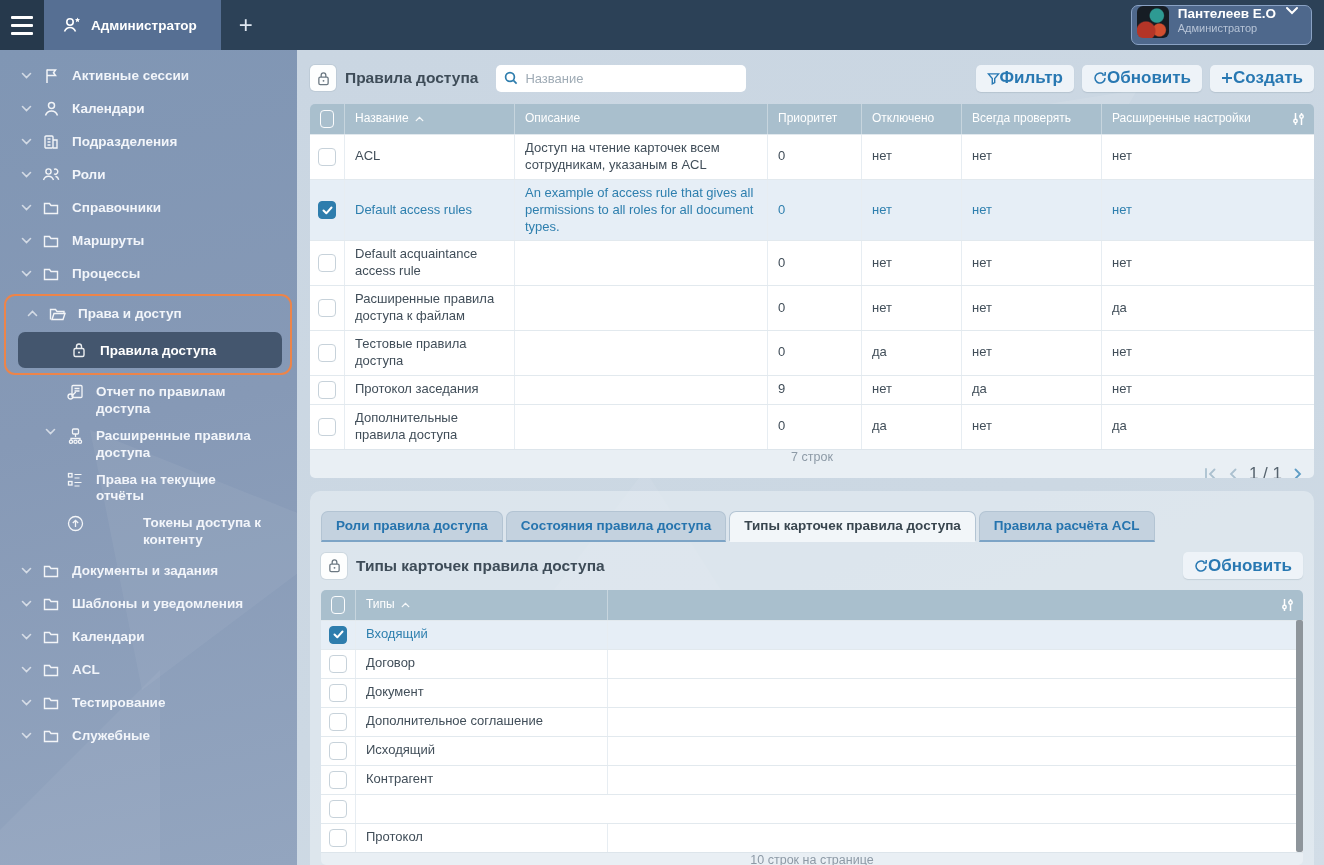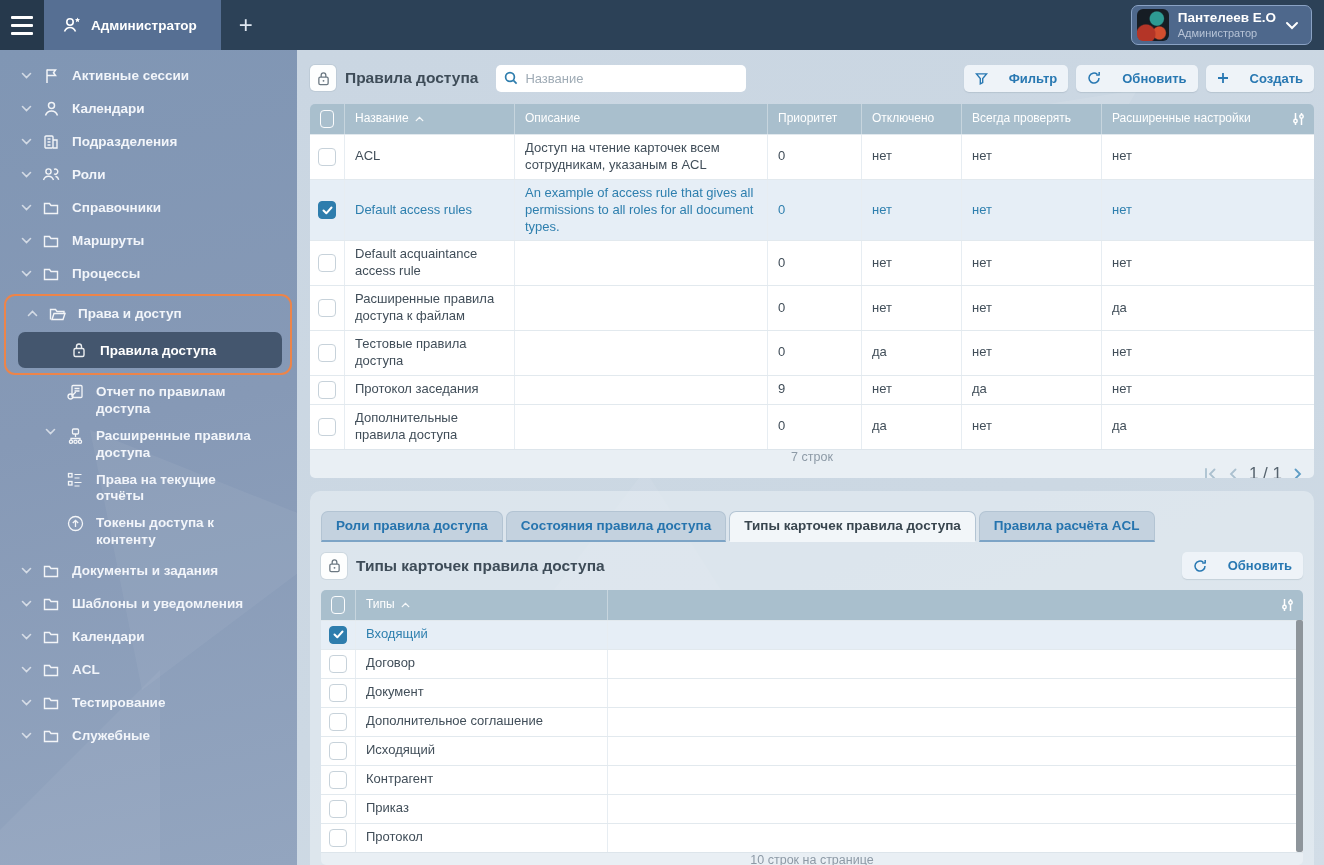--- a/index.html
+++ b/index.html
@@ -6,21 +6,21 @@
   html,body { width:1324px; height:865px; overflow:hidden; }
   body { font-family:"Liberation Sans","DejaVu Sans",sans-serif; display:flex; flex-direction:column; background:#ccd8e3; }
 
   
   .topbar { height:50px; background:#2c4157; display:flex; align-items:center; flex:0 0 50px; }
   .burger { width:44px; height:50px; background:#26394c; display:flex; flex-direction:column; justify-content:center; align-items:center; gap:5px; cursor:pointer; }
   .burger span { display:block; width:22px; height:3px; background:#fff; border-radius:1px; }
   .top-tab { height:50px; background:#566f93; display:flex; align-items:center; gap:9px; padding:0 24px 0 18px; color:#fff; font-size:13.5px; font-weight:bold; }
   .plus-tab { color:#dfe7f1; font-size:24px; font-weight:300; padding:0 18px; cursor:pointer; }
   .top-spacer { flex:1; }
-  .user-badge { display:flex; align-items:center; gap:9px; background:#4e688c; border:1px solid #8aa2c4; border-radius:7px; height:40px; margin-right:12px; padding:0 12px 0 5px; cursor:pointer; }
+  .user-badge { display:flex; gap:9px; background:#4e688c; border:1px solid #8aa2c4; border-radius:7px; height:40px; margin-right:12px; padding:0 12px 0 5px; cursor:pointer; }
   .avatar { width:32px; height:32px; border-radius:6px; background:
       radial-gradient(circle at 28% 78%, #b43527 0 26%, transparent 30%),
       radial-gradient(circle at 62% 30%, #2e9a93 0 22%, transparent 26%),
       radial-gradient(circle at 70% 75%, #d24e2f 0 18%, transparent 22%),
       #161d24; }
   .user-meta { display:flex; flex-direction:column; line-height:1.2; }
   .user-name { color:#fff; font-size:13.5px; font-weight:bold; }
   .user-role { color:#b6c3d6; font-size:11px; }
 
   
@@ -44,21 +44,21 @@
   .deco.m1 { width:420px; height:330px; left:420px; top:40px; clip-path:polygon(0 20%,100% 0,55% 100%); background:rgba(255,255,255,0.09); }
   .deco.m2 { width:380px; height:300px; left:120px; top:420px; clip-path:polygon(0 100%,60% 0,100% 80%); background:rgba(255,255,255,0.07); }
 
   .panel-head { display:flex; align-items:center; height:36px; margin-bottom:8px; position:relative; z-index:2; }
   .lock-chip { width:26px; height:26px; background:#fdfefe; border-radius:5px; display:flex; align-items:center; justify-content:center; margin-right:9px; box-shadow:0 0 0 1px rgba(120,140,155,.15); }
   .panel-title { font-size:15.5px; font-weight:bold; color:#3e4c58; margin-right:18px; }
   .search-box { display:flex; align-items:center; width:250px; height:27px; background:#fff; border-radius:5px; padding:0 8px; gap:7px; }
   .search-box input { border:none; outline:none; flex:1; font-size:13px; color:#45525d; font-family:inherit; background:transparent; }
   .search-box input::placeholder { color:#9fabb5; }
   .head-actions { margin-left:auto; display:flex; gap:8px; }
-  .btn { display:flex; align-items:center; gap:21px; height:27px; padding:0 11px; background:#eef3f8; border:none; border-radius:5px; color:#2878b2; font-size:13px; font-weight:bold; font-family:inherit; cursor:pointer; box-shadow:0 1px 1px rgba(90,110,130,.18); }
+  .btn { display:flex; align-items:center; gap:0; height:27px; padding:0 11px; background:#eef3f8; border:none; border-radius:5px; color:#2878b2; font-size:17px; font-weight:bold; font-family:inherit; cursor:pointer; box-shadow:0 1px 1px rgba(90,110,130,.18); }
 
   
   .tbl { position:relative; z-index:2; border-radius:5px; overflow:hidden; }
   .t-head { display:flex; background:#a9bfcd; color:#fff; font-size:12px; align-items:stretch; }
   .t-head .cell { display:flex; align-items:center; padding:0 10px; min-height:30px; border-right:1px solid rgba(255,255,255,.35); gap:6px; }
   .t-row { display:flex; background:#fff; border-top:1px solid #e2e9ee; font-size:13px; color:#414e59; }
   .t-row.sel { background:#e6eef6; color:#2e7fae; }
   .t-row.sel .cell { color:#2e7fae; }
   .cell { padding:5px 10px; border-right:1px solid #e7edf2; display:flex; align-items:center; line-height:1.3; }
   .c-check { width:35px; flex:0 0 35px; justify-content:center; padding:5px 0; }
@@ -299,21 +299,21 @@
       <span class="sico">
           <svg width="16" height="15" viewBox="0 0 16 15" fill="none" stroke="#fff" stroke-width="1.3">
             <rect x="1.5" y="1.5" width="3.5" height="3.5"></rect>
             <rect x="1.5" y="9.5" width="3.5" height="3.5"></rect>
             <path d="M7.5 2.5h7M7.5 6h5M7.5 10.5h7M7.5 14h5" stroke-width="1.2"></path>
           </svg>
         </span>
       <span class="lbl">Права на текущие отчёты</span>
     </div>
 
-    <div class="side-child" style="padding-left:62px;">
+    <div class="side-child" style="padding-left:62px;gap:47px;">
       <span class="sico">
           <svg width="17" height="17" viewBox="0 0 17 17" fill="none" stroke="#fff" stroke-width="1.3">
             <circle cx="8.5" cy="8.5" r="7"></circle>
             <path d="M8.5 12V5.5M5.8 8l2.7-2.7L11.2 8"></path>
           </svg>
         </span>
       <span class="lbl">Токены доступа к контенту</span>
     </div>
 
     <div class="side-item">
@@ -706,21 +706,20 @@
           <div class="cell c-check">
               <span class="cb"></span>
             </div>
           <div class="cell t2-name">Контрагент</div>
           <div class="cell t2-rest"></div>
         </div>
         <div class="t-row t2-row">
           <div class="cell c-check">
               <span class="cb"></span>
             </div>
-          <div class="cell t2-name">Приказ</div>
           <div class="cell t2-rest"></div>
         </div>
         <div class="t-row t2-row">
           <div class="cell c-check">
               <span class="cb"></span>
             </div>
           <div class="cell t2-name">Протокол</div>
           <div class="cell t2-rest"></div>
         </div>
 

